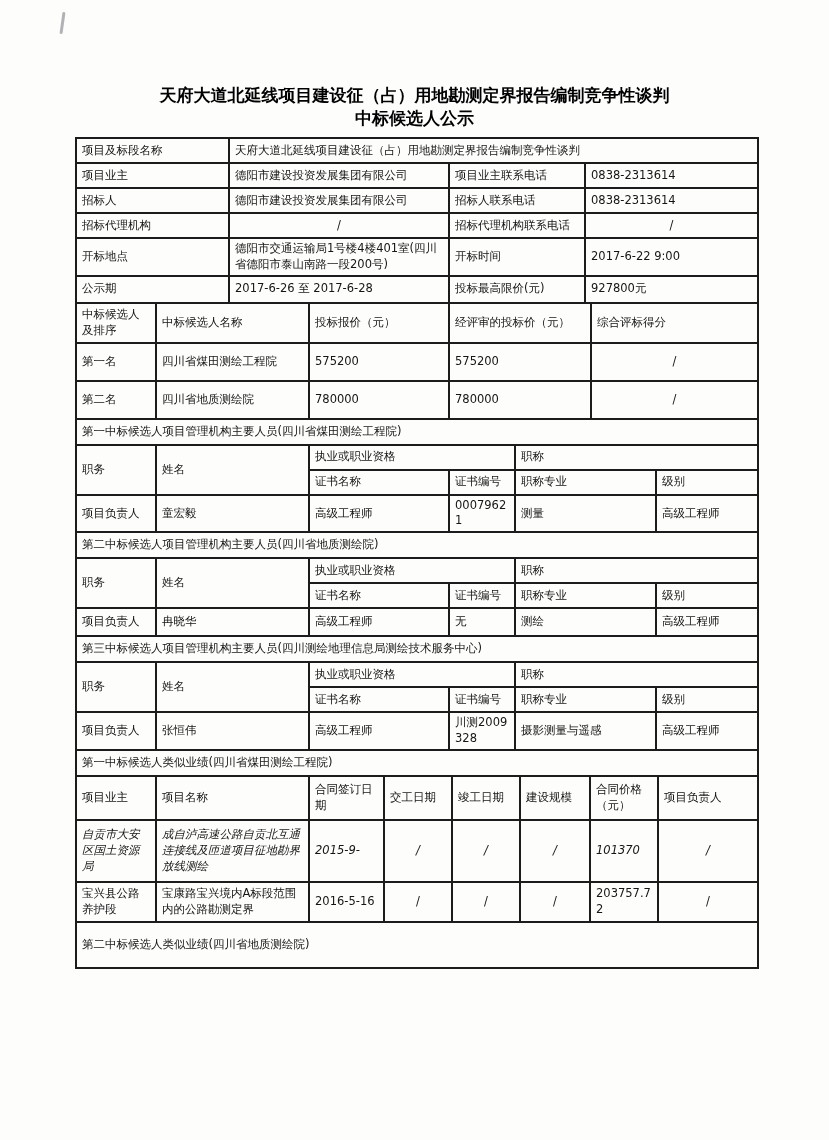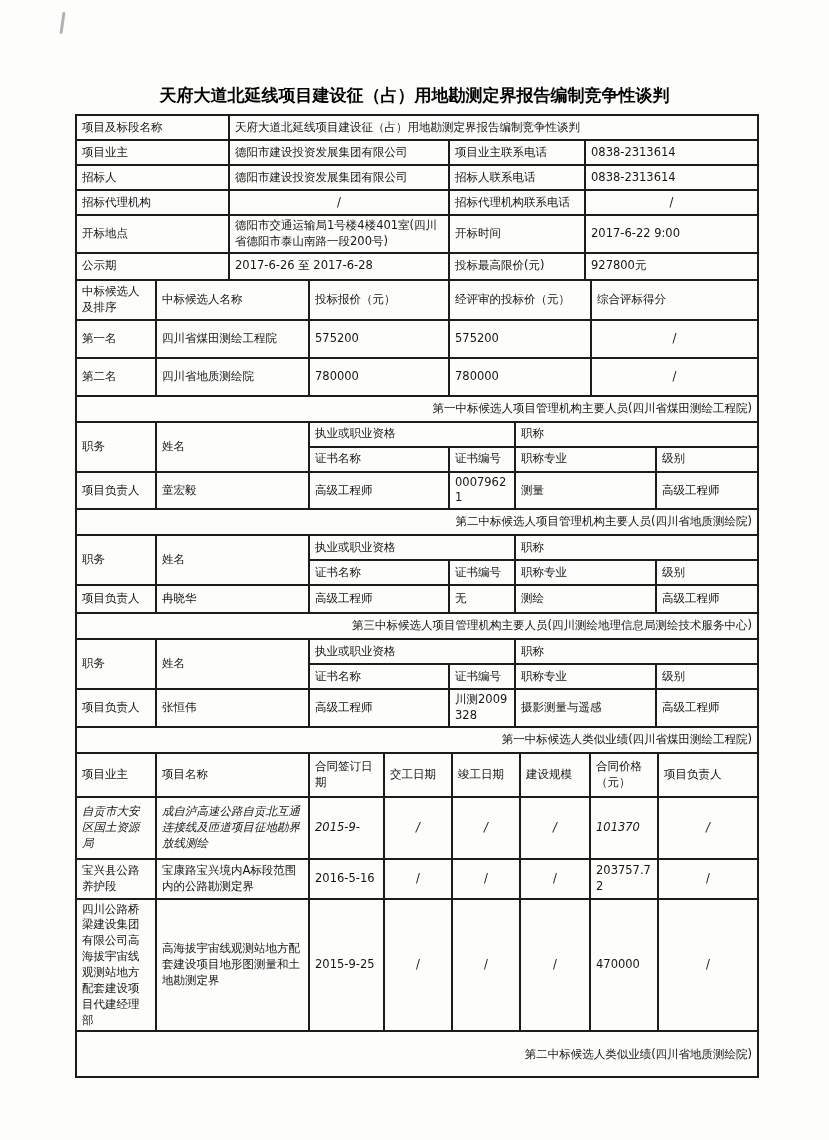--- a/index.html
+++ b/index.html
@@ -29,41 +29,42 @@
   table + table{margin-top:-2px;padding-left:39px;}
   td{
     border:2px solid #1c1c1c;
     padding:2px 5px;
     vertical-align:middle;
     color:#151515;
     word-break:break-all;
     overflow:hidden;
   }
   td.c{text-align:center;}
-  td.section{text-align:right;padding:4px 5px;}
+  td.section{text-align:left;padding:4px 5px;}
   .info-row td{height:19px;}
   .pubrow td{height:21px;}
   .cand-head td{height:34px;vertical-align:middle;}
   .cand-row td{height:32px;border-radius:12px;}
   .cand-row-tall td{height:38px;}
   .pers-head td{height:19px;}
   .pers-row td{height:22px;}
   .perf-head td{height:38px;}
   .perf-row1 td{height:56px;font-style:italic;}
   .perf-row2 td{height:34px;}
   .perf-row3 td{height:96px;}
   .section-tall{height:36px;vertical-align:middle;}
 </style>
 </head>
 <body>
 
 <div class="artifact"></div>
 
 <div class="title">
   <span>天府大道北延线项目建设征（占）用地勘测定界报告编制竞争性谈判</span>
+  <span>中标候选人公示</span>
 </div>
 
 <div class="tables">
 
   <table>
     <colgroup>
         <col style="width:153px">
         <col style="width:220px">
         <col style="width:136px">
         <col style="width:173px">
@@ -285,30 +286,20 @@
     <tr class="perf-row2">
       <td>宝兴县公路养护段</td>
       <td>宝康路宝兴境内A标段范围内的公路勘测定界</td>
       <td>2016-5-16</td>
       <td class="c">/</td>
       <td class="c">/</td>
       <td class="c">/</td>
       <td>203757.72</td>
       <td class="c">/</td>
     </tr>
-    <tr class="perf-row3">
-      <td>四川公路桥梁建设集团有限公司高海拔宇宙线观测站地方配套建设项目代建经理部</td>
-      <td>高海拔宇宙线观测站地方配套建设项目地形图测量和土地勘测定界</td>
-      <td>2015-9-25</td>
-      <td class="c">/</td>
-      <td class="c">/</td>
-      <td class="c">/</td>
-      <td>470000</td>
-      <td class="c">/</td>
-    </tr>
   </tbody>
     </table>
 
   <table>
     <colgroup>
         <col style="width:80px">
         <col style="width:153px">
         <col style="width:75px">
         <col style="width:68px">
         <col style="width:68px">

